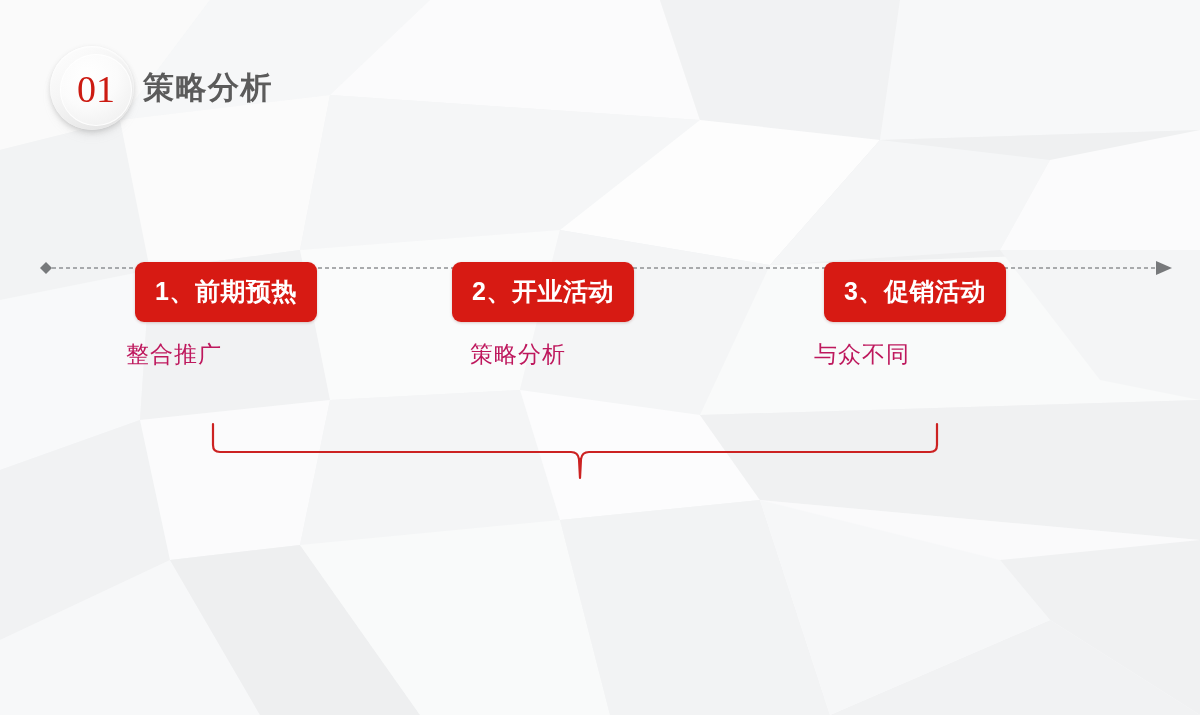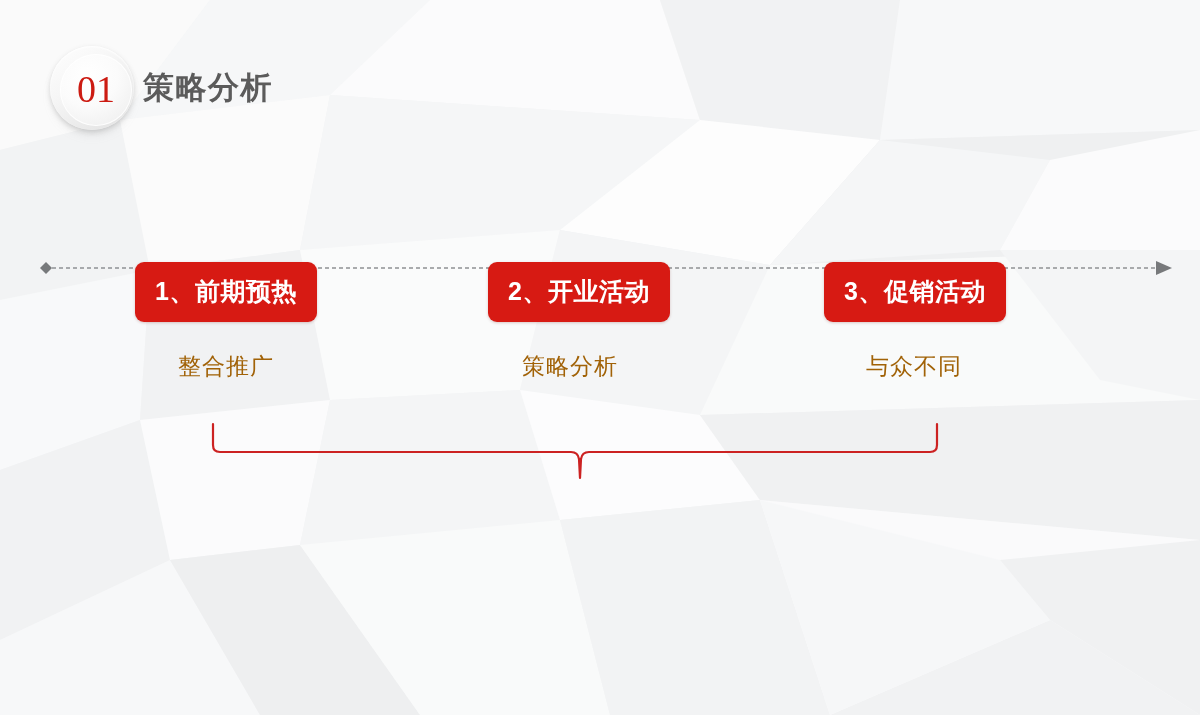--- a/index.html
+++ b/index.html
@@ -122,31 +122,31 @@
     color: #ffffff;
     font-size: 25px;
     font-weight: bold;
     letter-spacing: 0.5px;
     line-height: 1;
     white-space: nowrap;
     transform: translateY(-1px);
   }
 
   #step-box-0 { left: 135px; width: 182px; }
-  #step-box-1 { left: 488px; width: 182px; }
+  #step-box-1 { left: 452px; width: 182px; }
   #step-box-2 { left: 824px; width: 182px; }
 
   .step-caption {
     position: absolute;
-    top: 347px;
+    top: 335px;
     height: 38px;
     line-height: 38px;
-    text-align: center;
+    text-align: left;
     font-size: 23px;
-    color: #a16207;
+    color: #be185d;
     letter-spacing: 1px;
     white-space: nowrap;
   }
   #step-caption-0 { left: 126px; width: 200px; }
   #step-caption-1 { left: 470px; width: 200px; }
   #step-caption-2 { left: 814px; width: 200px; }
 
   
   #brace {
     position: absolute;

